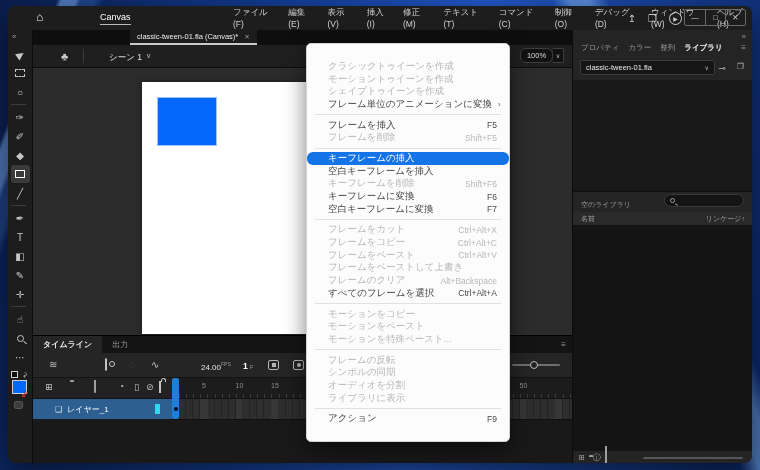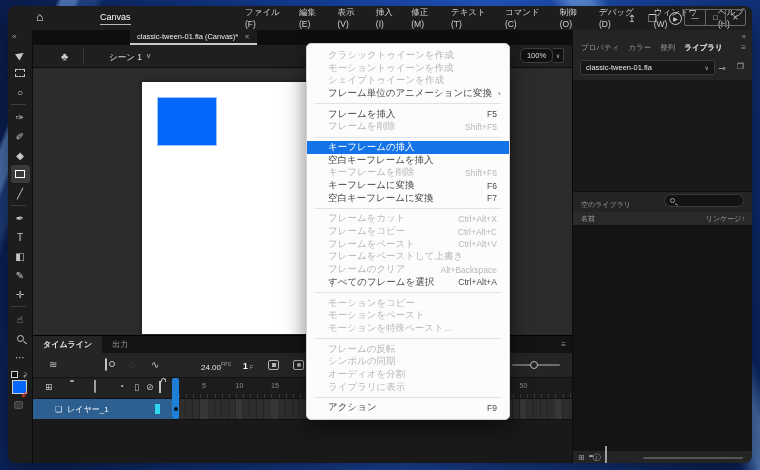--- a/index.html
+++ b/index.html
@@ -11,21 +11,21 @@
       linear-gradient(112deg, rgba(130,185,255,0) 0 6%, rgba(130,185,255,.55) 6.5% 8%, rgba(90,150,240,.25) 8.5% 10%, rgba(130,185,255,0) 11% 100%),
       linear-gradient(68deg, rgba(120,175,255,0) 0 78%, rgba(140,195,255,.5) 80% 82%, rgba(120,175,255,0) 84% 100%),
       linear-gradient(100deg,#0a1d4d 0%,#14409c 38%,#2257c4 58%,#0a2563 100%);
   }
   .win{position:absolute;left:8px;top:6px;width:744px;height:457px;border-radius:8px;
        background:#1d1d1d;box-shadow:0 12px 30px rgba(0,0,0,.55);overflow:hidden}
   
   .titlebar{position:absolute;left:0;top:0;width:744px;height:24px;background:#1d1d1d;display:flex;align-items:center;color:#d6d6d6}
   .home{position:absolute;left:28px;top:4px;font-size:12px;color:#e8e8e8}
   .appname{position:absolute;left:92px;top:6px;font-size:9px;color:#fff;border-bottom:1px solid #bbb;padding-bottom:2px}
-  .menubar{position:absolute;left:237px;top:0;height:24px;display:flex;align-items:center;gap:13px}
+  .menubar{position:absolute;left:225px;top:0;height:24px;display:flex;align-items:center;gap:13px}
   .menubar span{font-size:8.5px;color:#d2d2d2;cursor:default}
   .tb-icons{position:absolute;right:70px;top:0;height:24px;display:flex;align-items:center;gap:12px;color:#cfcfcf}
   .tb-icons .glyph{font-size:10px}
   .play-circle{width:13px;height:13px;border:1px solid #cfcfcf;border-radius:50%;font-size:6px;display:flex;align-items:center;justify-content:center;color:#cfcfcf}
   .winctl{position:absolute;right:6px;top:3px;display:flex;border:1px solid #6a6a6a;border-radius:2px}
   .winctl span{width:20px;height:15px;display:flex;align-items:center;justify-content:center;font-size:7.5px;color:#d8d8d8;border-left:1px solid #6a6a6a}
   .winctl span:first-child{border-left:none}
   
   .tabbar{position:absolute;left:25px;top:24px;width:539px;height:15px;background:#0e0e0e}
   .doctab{position:absolute;left:97px;top:0;height:15px;display:flex;align-items:center;gap:6px;padding:0 7px;background:#1c1c1c;border-bottom:2px solid #c9c9c9}
@@ -119,21 +119,21 @@
   .hscroll{position:absolute;right:10px;bottom:4px;width:100px;height:2px;background:#555;border-radius:1px}
   .ic-folder{width:10px;height:7px;background:#9f9f9f;border-radius:1px;position:relative;margin-top:1px}
   .ic-folder::before{content:"";position:absolute;left:0;top:-2px;width:4px;height:2px;background:#9f9f9f;border-radius:1px 1px 0 0}
   .ic-trash{width:7px;height:8px;border:1px solid #9f9f9f;border-top:2px solid #9f9f9f;border-radius:0 0 1px 1px;margin-top:1px}
   .ic-lock{width:7px;height:5px;border:1px solid #c3c3c3;position:relative;margin-top:3px}
   .ic-lock::before{content:"";position:absolute;left:1px;top:-4px;width:3px;height:3px;border:1px solid #c3c3c3;border-bottom:none;border-radius:3px 3px 0 0}
   .ic-cam{width:12px;height:8px;border:1px solid #c3c3c3;border-radius:2px;position:relative;margin-top:2px}
   .ic-cam::after{content:"";position:absolute;left:3px;top:1.5px;width:4px;height:4px;border:1px solid #c3c3c3;border-radius:50%}
   
   .ctxmenu{position:absolute;left:298px;top:37px;width:204px;background:#fcfcfc;border:1px solid #d4d4d4;border-radius:5px;
-     box-shadow:0 8px 22px rgba(0,0,0,.5);padding:5px 0;z-index:10}
+     box-shadow:0 8px 22px rgba(0,0,0,.5);padding:16px 0;z-index:10}
   .cm-item{display:flex;align-items:center;height:12.7px;padding:0 12px 0 21px;font-size:9.5px;color:#484848;cursor:default;white-space:nowrap}
   .cm-item .lbl{flex:1}
   .cm-item .sc{margin-left:10px;font-size:8.5px}
   .cm-item .sub{font-size:8px;margin-left:6px;color:#666}
   .cm-item.disabled{color:#b7b7b7}
   .cm-item.hl{background:#1473e6;color:#fff}
   .cm-sep{height:1px;background:#e2e2e2;margin:3.5px 8px}
 </style>
 </head>
 <body>
@@ -364,21 +364,21 @@
       <div class="cm-sep"></div>
       <div class="cm-item">
         <span class="lbl">フレームを挿入</span>
         <span class="sc">F5</span>
       </div>
       <div class="cm-item disabled">
         <span class="lbl">フレームを削除</span>
         <span class="sc">Shift+F5</span>
       </div>
       <div class="cm-sep"></div>
-      <div class="cm-item hl" style="background: rgb(20, 115, 230);">
+      <div class="cm-item hl" style="background: rgb(20, 115, 230); border-radius: 6px;">
         <span class="lbl">キーフレームの挿入</span>
       </div>
       <div class="cm-item">
         <span class="lbl">空白キーフレームを挿入</span>
       </div>
       <div class="cm-item disabled">
         <span class="lbl">キーフレームを削除</span>
         <span class="sc">Shift+F6</span>
       </div>
       <div class="cm-item">

